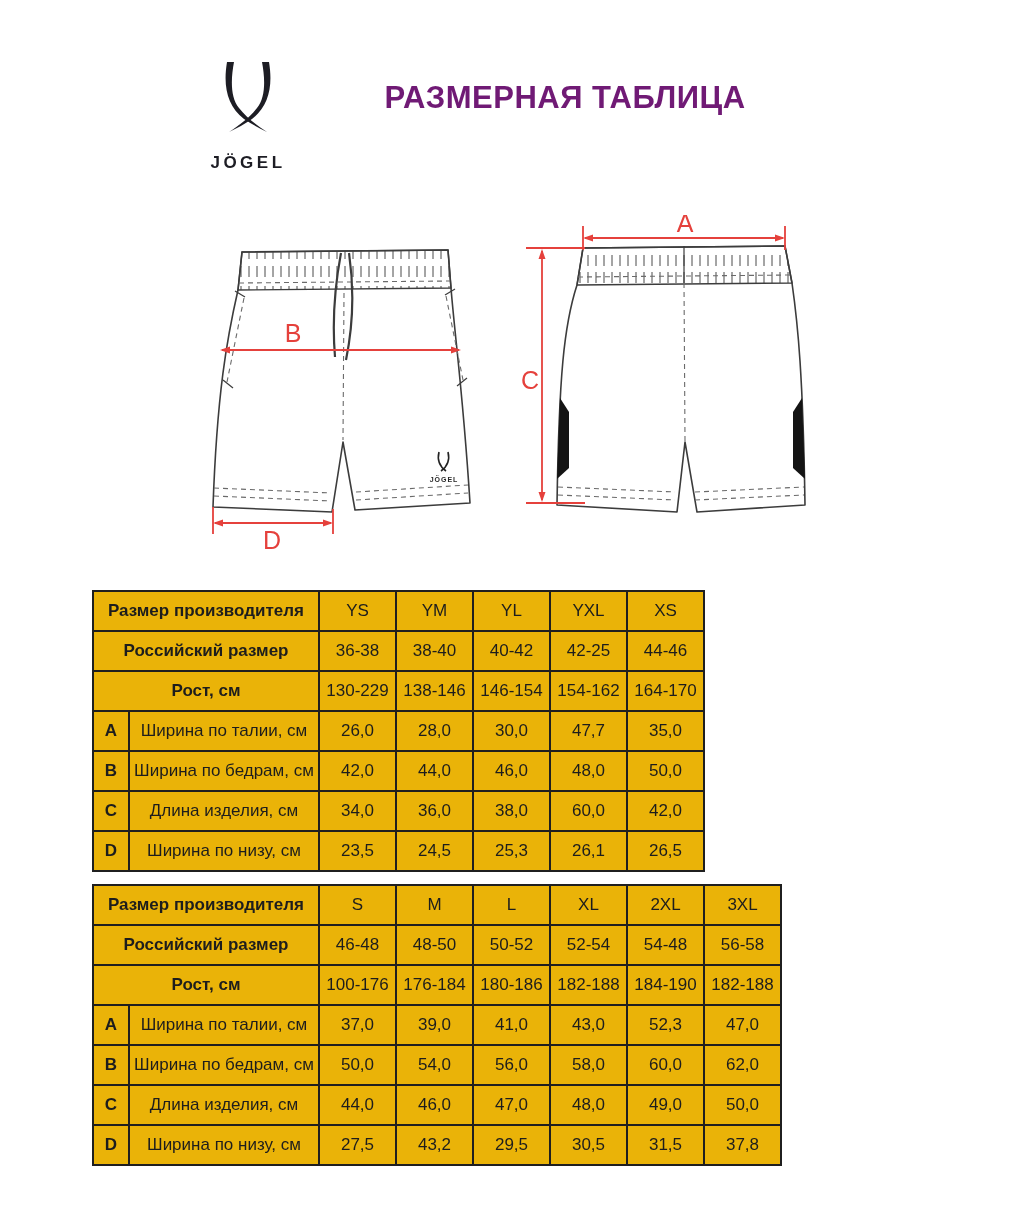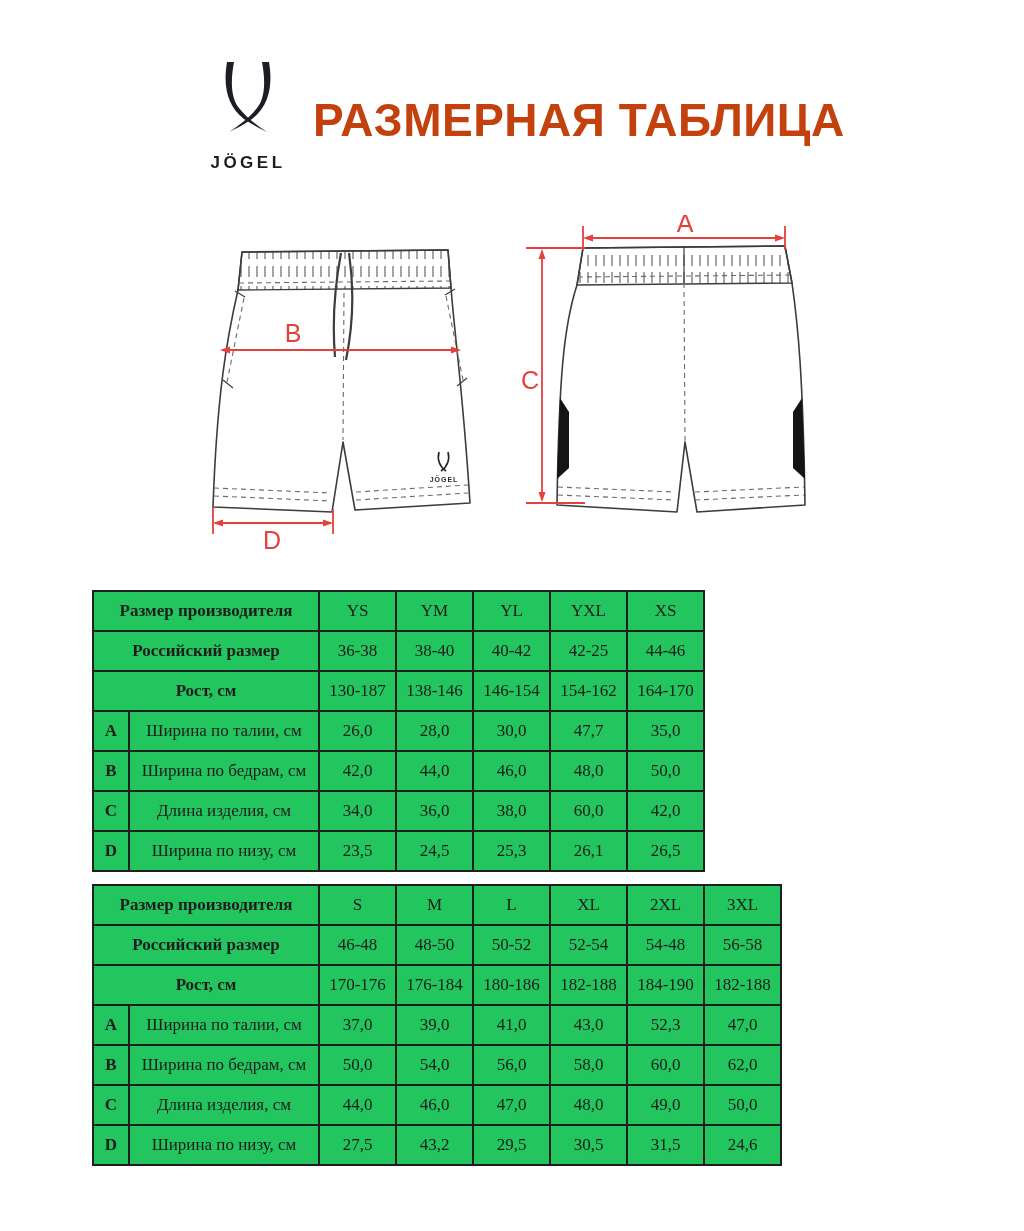--- a/index.html
+++ b/index.html
@@ -1,38 +1,38 @@
 <!DOCTYPE html>
 <html><head>
 <meta charset="utf-8">
 <style>
   html,body{margin:0;padding:0;background:#fff;}
   .page{position:relative;width:1024px;height:1231px;background:#ffffff;overflow:hidden;
         font-family:"Liberation Sans",sans-serif;color:#1d1d1d;}
   
   .brand-logo{position:absolute;left:196px;top:56px;width:104px;height:118px;}
-  .page-title{position:absolute;left:300px;top:80px;width:530px;margin:13px;
-              text-align:center;font-size:46px;font-weight:700;letter-spacing:0.5px;color:#c2410c;
+  .page-title{position:absolute;left:300px;top:80px;width:530px;margin:0;
+              text-align:center;font-size:31px;font-weight:700;letter-spacing:0.5px;color:#701a75;
               white-space:nowrap;}
   
   .front-svg{position:absolute;left:205px;top:243px;width:280px;height:310px;}
   .back-svg{position:absolute;left:512px;top:215px;width:330px;height:305px;}
   .outline{fill:#ffffff;stroke:#3c3c3c;stroke-width:1.6;stroke-linejoin:round;}
   .detail{fill:none;stroke:#3c3c3c;stroke-width:1.2;}
   .dashed{fill:none;stroke:#6a6a6a;stroke-width:1.1;stroke-dasharray:5 4;}
   .dim{stroke:#e5413c;stroke-width:1.8;fill:none;}
   .dim-head{fill:#e5413c;stroke:none;}
   .dim-label{fill:#e5413c;font-size:25px;font-weight:400;}
   .panel{fill:#141414;stroke:none;}
   .mini-word{fill:#2a2a2a;font-size:7px;font-weight:700;letter-spacing:1px;}
   .brand-word{fill:#1d1d24;font-size:17px;font-weight:700;letter-spacing:3.5px;}
   .glyph{fill:#1d1d24;stroke:none;}
   
   table.size-table{position:absolute;border-collapse:collapse;table-layout:fixed;
-                   background:#22c55e;font-family:Liberation Serif, serif;}
+                   background:#eab308;}
   .t1{left:92px;top:590px;}
   .t2{left:92px;top:884px;}
   table.size-table td{border:2px solid #1f1f1f;height:40px;text-align:center;
                       font-size:17px;color:#1d1d1d;padding:0;box-sizing:border-box;}
   td.hdr-label{font-weight:700;font-size:17.5px;}
   td.letter{font-weight:700;}
   td.mlabel{text-align:left;padding-left:13px;font-weight:400;}
   td.val{font-weight:400;}
 </style>
 </head>
@@ -177,21 +177,21 @@
         <tr>
           <td class="hdr-label" colspan="2">Российский размер</td>
           <td class="val">36-38</td>
           <td class="val">38-40</td>
           <td class="val">40-42</td>
           <td class="val">42-25</td>
           <td class="val">44-46</td>
         </tr>
         <tr>
           <td class="hdr-label" colspan="2">Рост, см</td>
-          <td class="val">130-187</td>
+          <td class="val">130-229</td>
           <td class="val">138-146</td>
           <td class="val">146-154</td>
           <td class="val">154-162</td>
           <td class="val">164-170</td>
         </tr>
         <tr>
           <td class="letter">A</td>
           <td class="mlabel">Ширина по талии, см</td>
           <td class="val">26,0</td>
           <td class="val">28,0</td>
@@ -254,21 +254,21 @@
           <td class="hdr-label" colspan="2">Российский размер</td>
           <td class="val">46-48</td>
           <td class="val">48-50</td>
           <td class="val">50-52</td>
           <td class="val">52-54</td>
           <td class="val">54-48</td>
           <td class="val">56-58</td>
         </tr>
         <tr>
           <td class="hdr-label" colspan="2">Рост, см</td>
-          <td class="val">170-176</td>
+          <td class="val">100-176</td>
           <td class="val">176-184</td>
           <td class="val">180-186</td>
           <td class="val">182-188</td>
           <td class="val">184-190</td>
           <td class="val">182-188</td>
         </tr>
         <tr>
           <td class="letter">A</td>
           <td class="mlabel">Ширина по талии, см</td>
           <td class="val">37,0</td>
@@ -299,18 +299,18 @@
           <td class="val">50,0</td>
         </tr>
         <tr>
           <td class="letter">D</td>
           <td class="mlabel">Ширина по низу, см</td>
           <td class="val">27,5</td>
           <td class="val">43,2</td>
           <td class="val">29,5</td>
           <td class="val">30,5</td>
           <td class="val">31,5</td>
-          <td class="val">24,6</td>
+          <td class="val">37,8</td>
         </tr>
       </tbody>
   </table>
 
 </div>
 
 </body></html>

